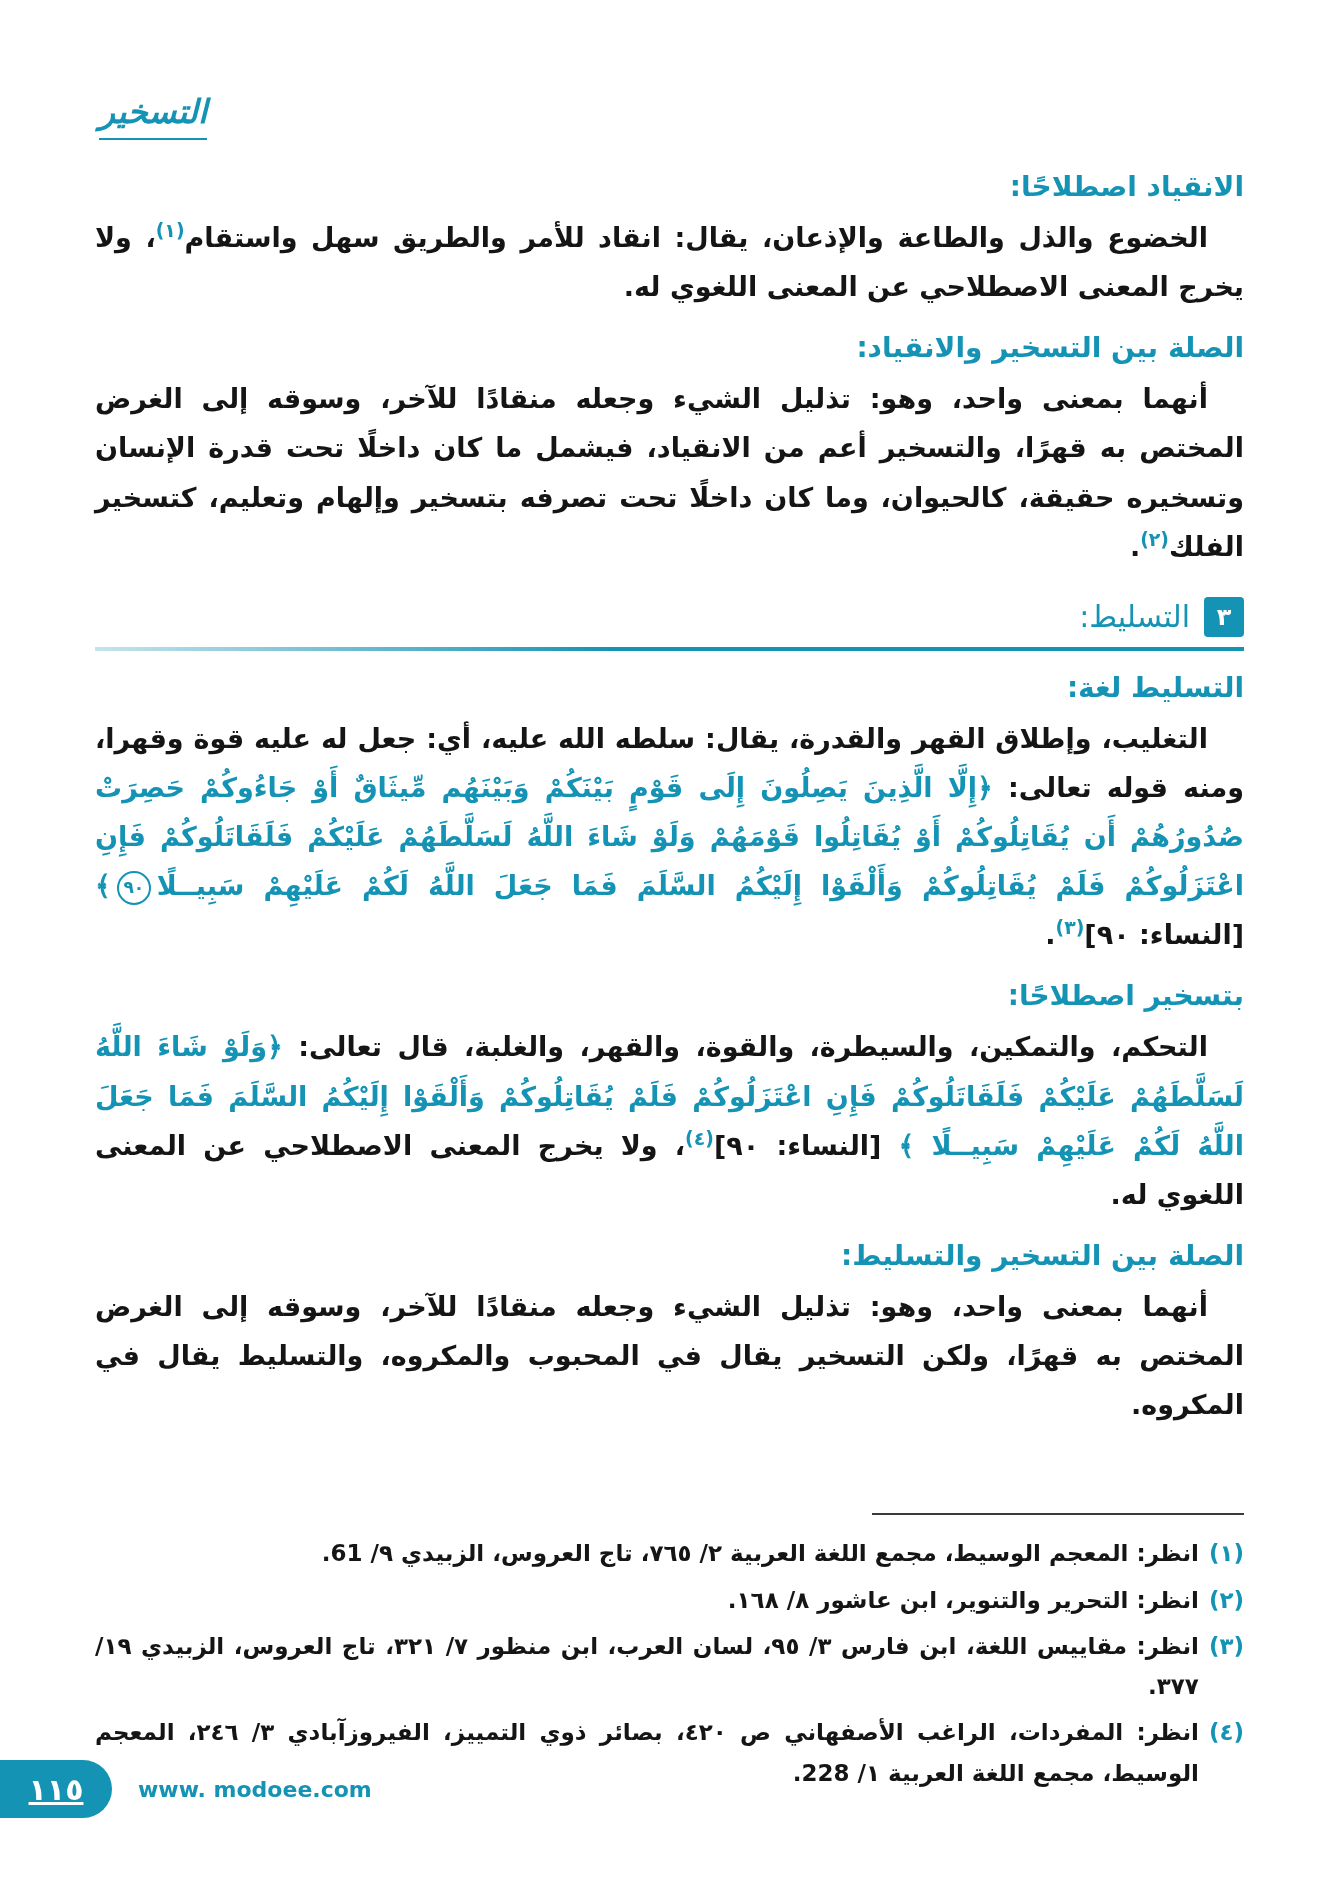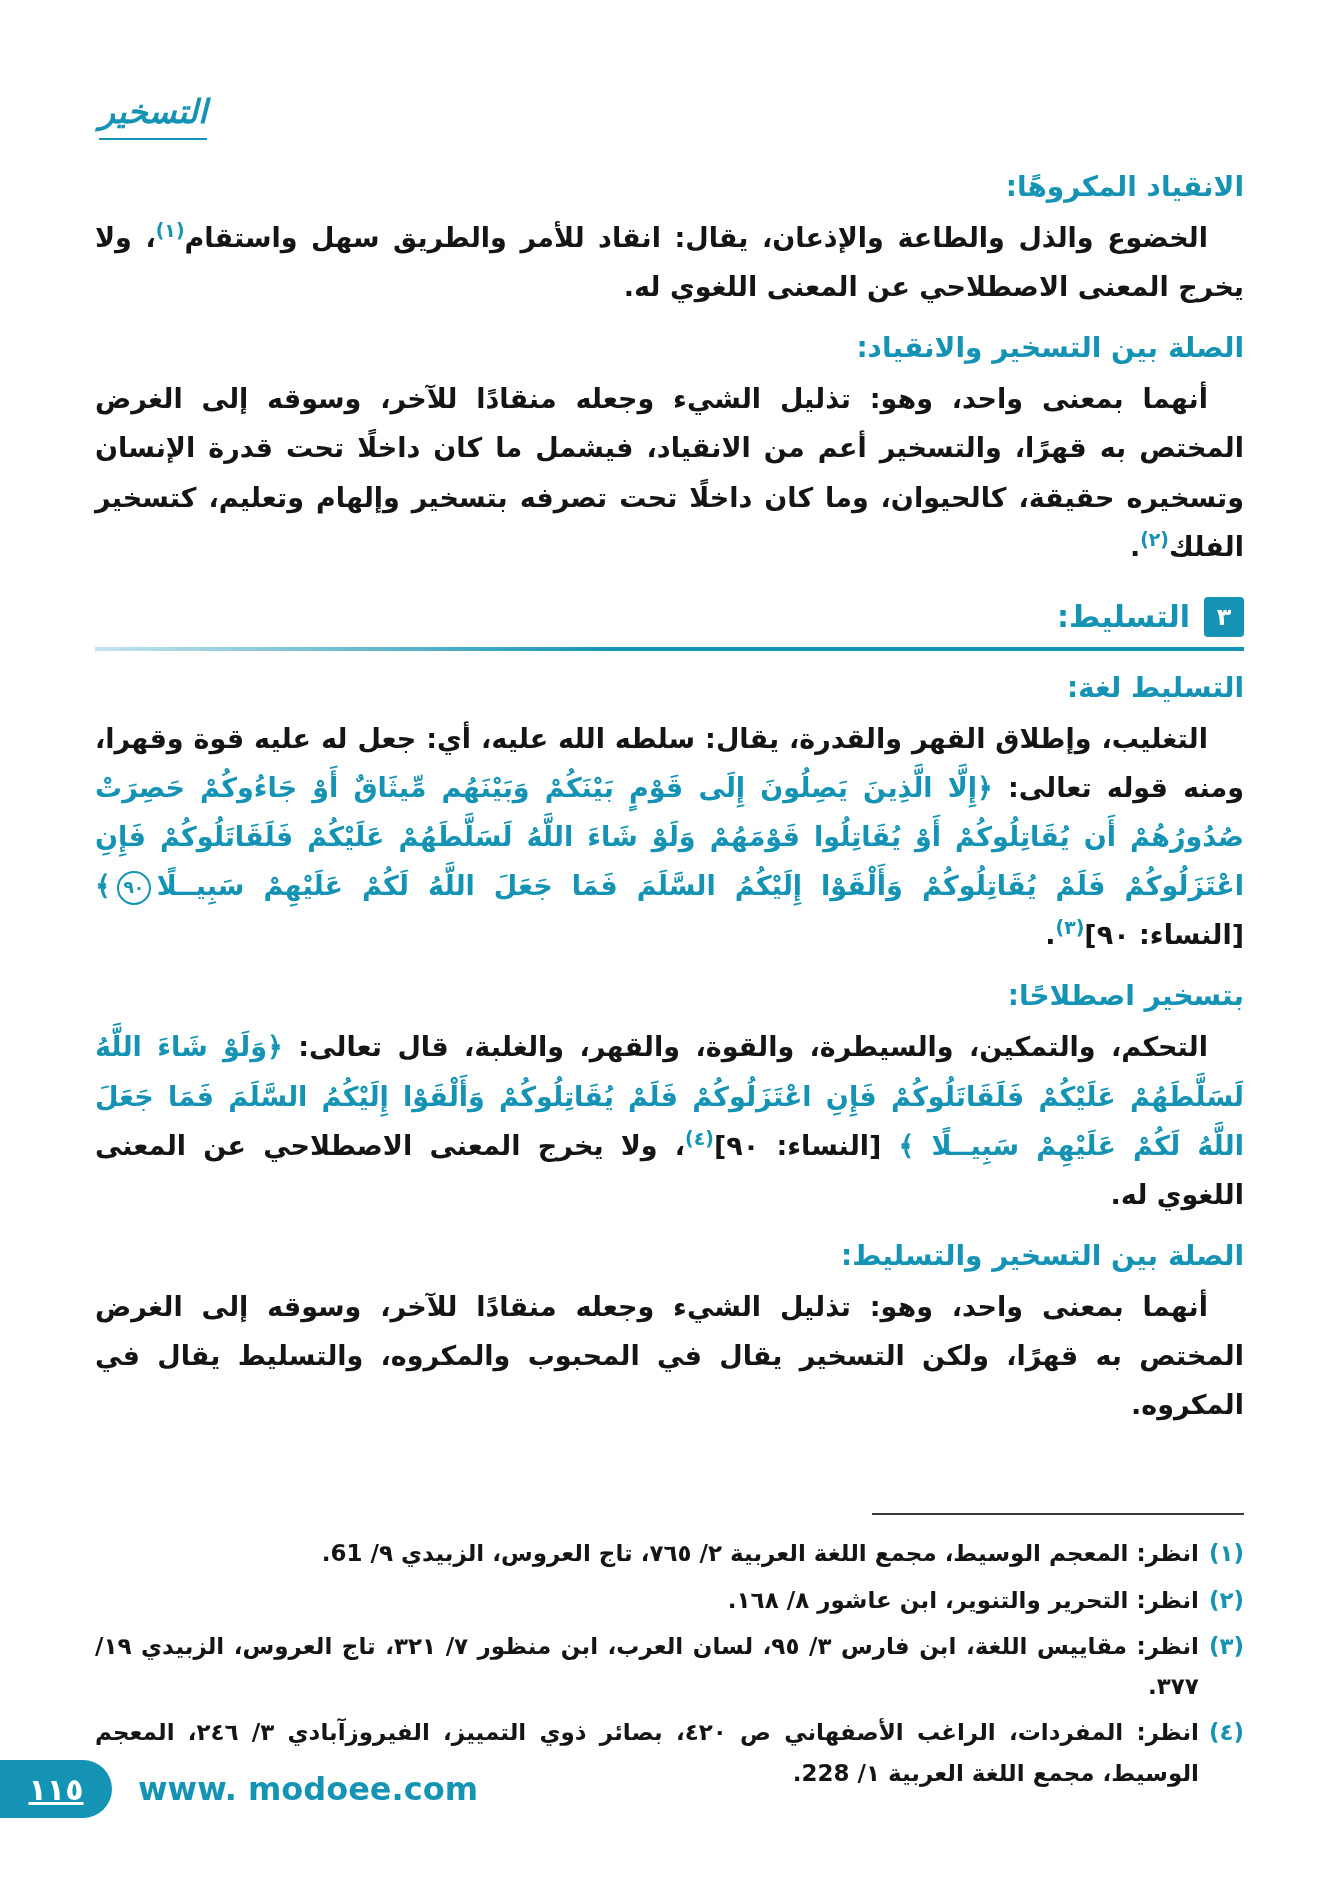--- a/index.html
+++ b/index.html
@@ -38,55 +38,55 @@
     margin:0 6px; text-indent:0; line-height:1;
   }
 
   
   .section-row { display:flex; align-items:center; gap:14px; margin:26px 0 10px; }
   .section-num-box {
     width:40px; height:40px; background:var(--accent); color:#fff;
     display:flex; align-items:center; justify-content:center;
     font-size:24px; font-weight:bold; border-radius:4px; flex:0 0 auto;
   }
-  .section-title { color:var(--accent); font-size:30px; font-weight:bold; }
+  .section-title { color:var(--accent); font-size:30px; font-weight:normal; }
   .section-rule {
     height:4px; margin:8px 0 18px;
     background:linear-gradient(to left, var(--accent) 0%, var(--accent) 55%, rgba(21,147,180,0.25) 100%);
   }
 
   
   .footnotes { margin-top:84px; }
   .fn-rule { width:372px; height:2px; background:#3a3a3a; margin-bottom:18px; }
   .fn { display:flex; gap:10px; font-size:23px; font-weight:bold; line-height:1.75; margin-bottom:6px; text-align:justify; }
   .fn-num { color:var(--accent); white-space:nowrap; flex:0 0 auto; }
   .fn-text { color:#151515; }
 
   
   .footer { position:absolute; left:0; bottom:72px; display:flex; align-items:center; gap:26px; direction:ltr; }
   .page-pill {
     width:112px; height:58px; background:var(--accent);
     border-radius:0 29px 29px 0;
     color:#ffffff; display:flex; align-items:center; justify-content:center;
     font-size:30px; font-weight:bold;text-decoration:underline;
   }
-  .site { color:var(--accent); font-size:32px; font-weight:bold; }
+  .site { color:var(--accent); font-size:22px; font-weight:bold; }
 </style>
 </head>
 <body>
 
 <div class="page">
   <div class="content">
 
     <div class="running-head">
       <div class="running-word">التسخير</div>
       <div class="running-rule"></div>
     </div>
 
-    <div class="hd">الانقياد المكروهًا:</div>
+    <div class="hd">الانقياد اصطلاحًا:</div>
 
     <p class="para"><span>الخضوع والذل والطاعة والإذعان، يقال: انقاد للأمر والطريق سهل واستقام</span><span class="fn-marker">(١)</span><span>، ولا يخرج المعنى الاصطلاحي عن المعنى اللغوي له.</span></p>
 
     <div class="hd">الصلة بين التسخير والانقياد:</div>
 
     <p class="para"><span>أنهما بمعنى واحد، وهو: تذليل الشيء وجعله منقادًا للآخر، وسوقه إلى الغرض المختص به قهرًا، والتسخير أعم من الانقياد، فيشمل ما كان داخلًا تحت قدرة الإنسان وتسخيره حقيقة، كالحيوان، وما كان داخلًا تحت تصرفه بتسخير وإلهام وتعليم، كتسخير الفلك</span><span class="fn-marker">(٢)</span><span>.</span></p>
 
     <div class="section-row">
       <span class="section-num-box">
           <span>٣</span>

